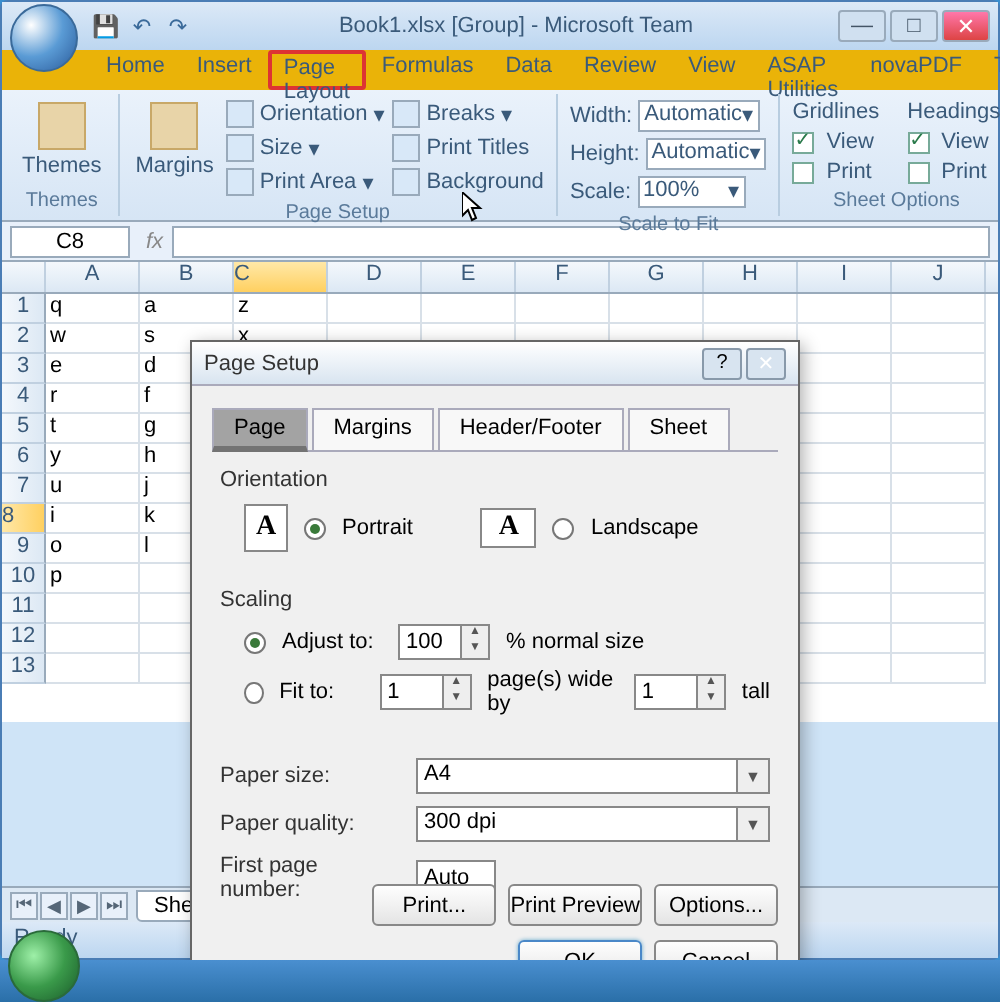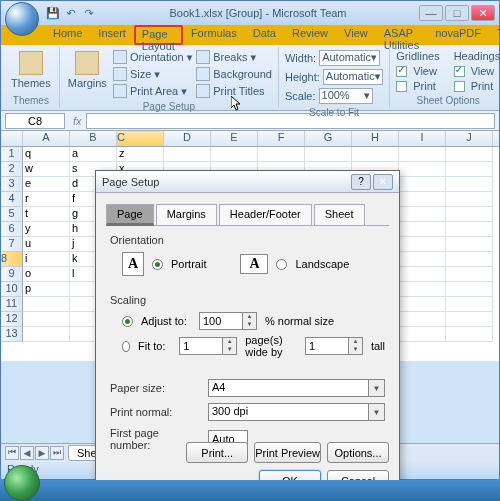--- a/index.html
+++ b/index.html
@@ -57,21 +57,21 @@
 .dtab.active{background:#a3a3a3;border-bottom:3px solid #737373}
 .section{padding:8px 4px}
 .slabel{color:#333;margin-bottom:4px}
 .orow{display:flex;align-items:center;gap:8px;padding:2px 0 2px 12px}
 .radio{width:11px;height:11px;border:1px solid #777;border-radius:50%;background:#fff;display:inline-block;position:relative}
 .radio.on::after{content:"";position:absolute;top:2px;left:2px;width:5px;height:5px;border-radius:50%;background:#3a7a3a}
 .oricon{width:22px;height:24px;border:1px solid #888;background:#fff;display:flex;align-items:center;justify-content:center;font-family:serif;font-weight:bold;font-size:14px}
 .oricon.land{width:28px;height:20px}
 .inp{background:#fff;border:1px solid #888;padding:1px 3px;height:18px}
 .spin{display:flex}
-.spin .inp{width:44px}
+.spin .inp{width:32px}
 .spin .ar{width:14px;background:#eee;border:1px solid #888;border-left:none;display:flex;flex-direction:column}
 .spin .ar span{flex:1;font-size:6px;text-align:center;line-height:7px;color:#555}
 .sel{display:flex}
 .sel .inp{flex:1}
 .sel .ar{width:16px;background:#eee;border:1px solid #888;border-left:none;display:flex;align-items:center;justify-content:center;font-size:8px;color:#555}
 .frow{display:flex;align-items:center;gap:6px;padding:3px 0}
 .flab{width:92px;color:#333}
 .dbtns{position:absolute;bottom:36px;right:10px;display:flex;gap:6px}
 .dbtns2{position:absolute;bottom:8px;right:10px;display:flex;gap:6px}
 .dbtn{min-width:62px;height:21px;background:linear-gradient(#fefefe,#e4e4e4);border:1px solid #888;border-radius:3px;display:flex;align-items:center;justify-content:center;cursor:pointer}
@@ -126,25 +126,25 @@
           </div>
         <div class="groupcol">
           <div class="gsmall"><div class="ico"></div><span>Orientation</span> ▾</div>
           <div class="gsmall"><div class="ico"></div><span>Size</span> ▾</div>
           <div class="gsmall"><div class="ico"></div><span>Print Area</span> ▾</div>
         </div>
         <div class="groupcol">
           <div class="gsmall"><div class="ico"></div><span>Breaks</span> ▾</div>
           <div class="gsmall">
               <div class="ico"></div>
-              <span>Background</span>
+              <span>Print Titles</span>
             </div>
           <div class="gsmall">
               <div class="ico"></div>
-              <span>Print Titles</span>
+              <span>Background</span>
             </div>
         </div>
       </div>
       <div class="glabel">Page Setup</div>
     </div>
     <div class="group">
       <div class="groupcol">
         <div class="gsmall">
             <span>Width:</span>
             <div class="cb">
@@ -463,21 +463,21 @@
     </div>
     <div class="section">
       <div class="frow">
         <div class="flab">Paper size:</div>
         <div class="sel" style="flex:1">
             <div class="inp">A4</div>
             <div class="ar">▼</div>
           </div>
       </div>
       <div class="frow">
-        <div class="flab">Print normal:</div>
+        <div class="flab">Paper quality:</div>
         <div class="sel" style="flex:1">
             <div class="inp">300 dpi</div>
             <div class="ar">▼</div>
           </div>
       </div>
       <div class="frow">
         <div class="flab">First page number:</div>
         <input class="inp" style="width: 40px;" value="Auto">
       </div>
     </div>

